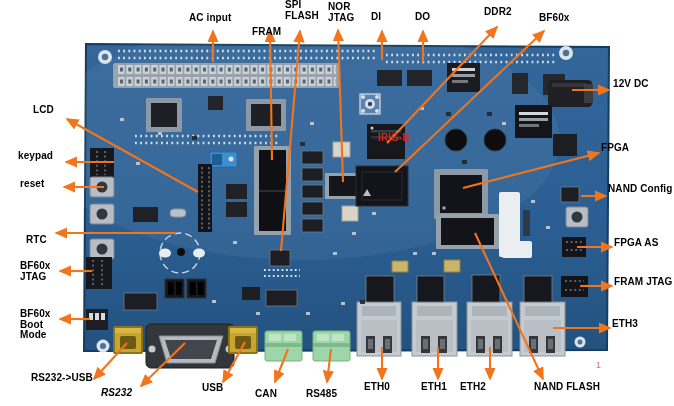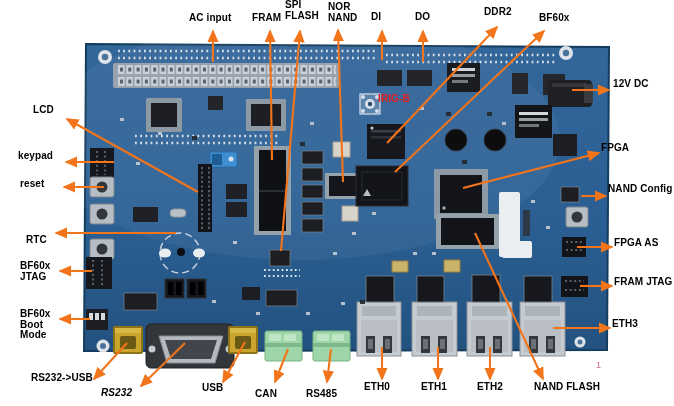--- a/index.html
+++ b/index.html
@@ -1,21 +1,21 @@
 <!DOCTYPE html>
 <html><head>
 <meta charset="utf-8">
 <style>
   html,body{margin:0;padding:0;background:#ffffff;}
   .stage{position:relative;width:674px;height:406px;background:#ffffff;overflow:hidden;
          font-family:"Liberation Sans",sans-serif;}
   .stage svg{position:absolute;left:0;top:0;}
   .lbl{position:absolute;font-size:10px;font-weight:bold;color:#000;
        white-space:pre-line;line-height:10.5px;letter-spacing:.1px;}
-  .lbl.red{color:#e51f1f;}
+  .lbl.red{color:#e51f1f;margin-top:39px;}
   .lbl.pink{color:#cb6e7e;font-weight:normal;font-size:9px;}
 </style>
 </head>
 <body>
 
 <div class="stage">
 
 <svg width="674" height="406" viewBox="0 0 674 406">
   <defs>
     <linearGradient id="bgGrad" x1="0" y1="0" x2="0" y2="1">
@@ -327,25 +327,25 @@
     <line x1="288" y1="349" x2="275" y2="382" marker-end="url(#ah)"></line>
     <line x1="331" y1="349" x2="327" y2="382" marker-end="url(#ah)"></line>
     <line x1="382" y1="347" x2="382" y2="379" marker-end="url(#ah)"></line>
     <line x1="438" y1="347" x2="438" y2="379" marker-end="url(#ah)"></line>
     <line x1="490" y1="347" x2="490" y2="379" marker-end="url(#ah)"></line>
     <line x1="475" y1="233" x2="543" y2="379" marker-end="url(#ah)"></line>
   </g>
 </svg>
 
 <div class="lbl" style="left:189px;top:13px;">AC input</div>
-<div class="lbl" style="left:252px;top:13px;">FRAM</div>
+<div class="lbl" style="left:252px;top:27px;">FRAM</div>
 <div class="lbl" style="left:285px;top:0px;">SPI
 FLASH</div>
 <div class="lbl" style="left:328px;top:2px;">NOR
-NAND</div>
+JTAG</div>
 <div class="lbl" style="left:371px;top:12px;">DI</div>
 <div class="lbl" style="left:415px;top:12px;">DO</div>
 <div class="lbl" style="left:484px;top:7px;">DDR2</div>
 <div class="lbl" style="left:539px;top:13px;">BF60x</div>
 <div class="lbl" style="left:613px;top:79px;">12V DC</div>
 <div class="lbl" style="left:601px;top:143px;text-align:center;">FPGA</div>
 <div class="lbl" style="left:608px;top:184px;">NAND Config</div>
 <div class="lbl" style="left:614px;top:238px;">FPGA AS</div>
 <div class="lbl" style="left:614px;top:277px;">FRAM JTAG</div>
 <div class="lbl" style="left:612px;top:319px;">ETH3</div>
@@ -358,19 +358,19 @@
 <div class="lbl" style="left:20px;top:309px;">BF60x
 Boot
 Mode</div>
 <div class="lbl" style="left:31px;top:373px;">RS232-&gt;USB</div>
 <div class="lbl" style="left:101px;top:388px;font-style:italic;">RS232</div>
 <div class="lbl" style="left:202px;top:383px;">USB</div>
 <div class="lbl" style="left:255px;top:389px;">CAN</div>
 <div class="lbl" style="left:306px;top:389px;">RS485</div>
 <div class="lbl" style="left:364px;top:382px;">ETH0</div>
 <div class="lbl" style="left:421px;top:382px;">ETH1</div>
-<div class="lbl" style="left:477px;top:382px;">ETH2</div>
+<div class="lbl" style="left:460px;top:382px;">ETH2</div>
 <div class="lbl" style="left:534px;top:382px;">NAND FLASH</div>
 
 <div class="lbl red" style="left:378px;top:94px;">IRIG-B</div>
 <div class="lbl pink" style="left:596px;top:360px;">1</div>
 
 </div>
 
 </body></html>

